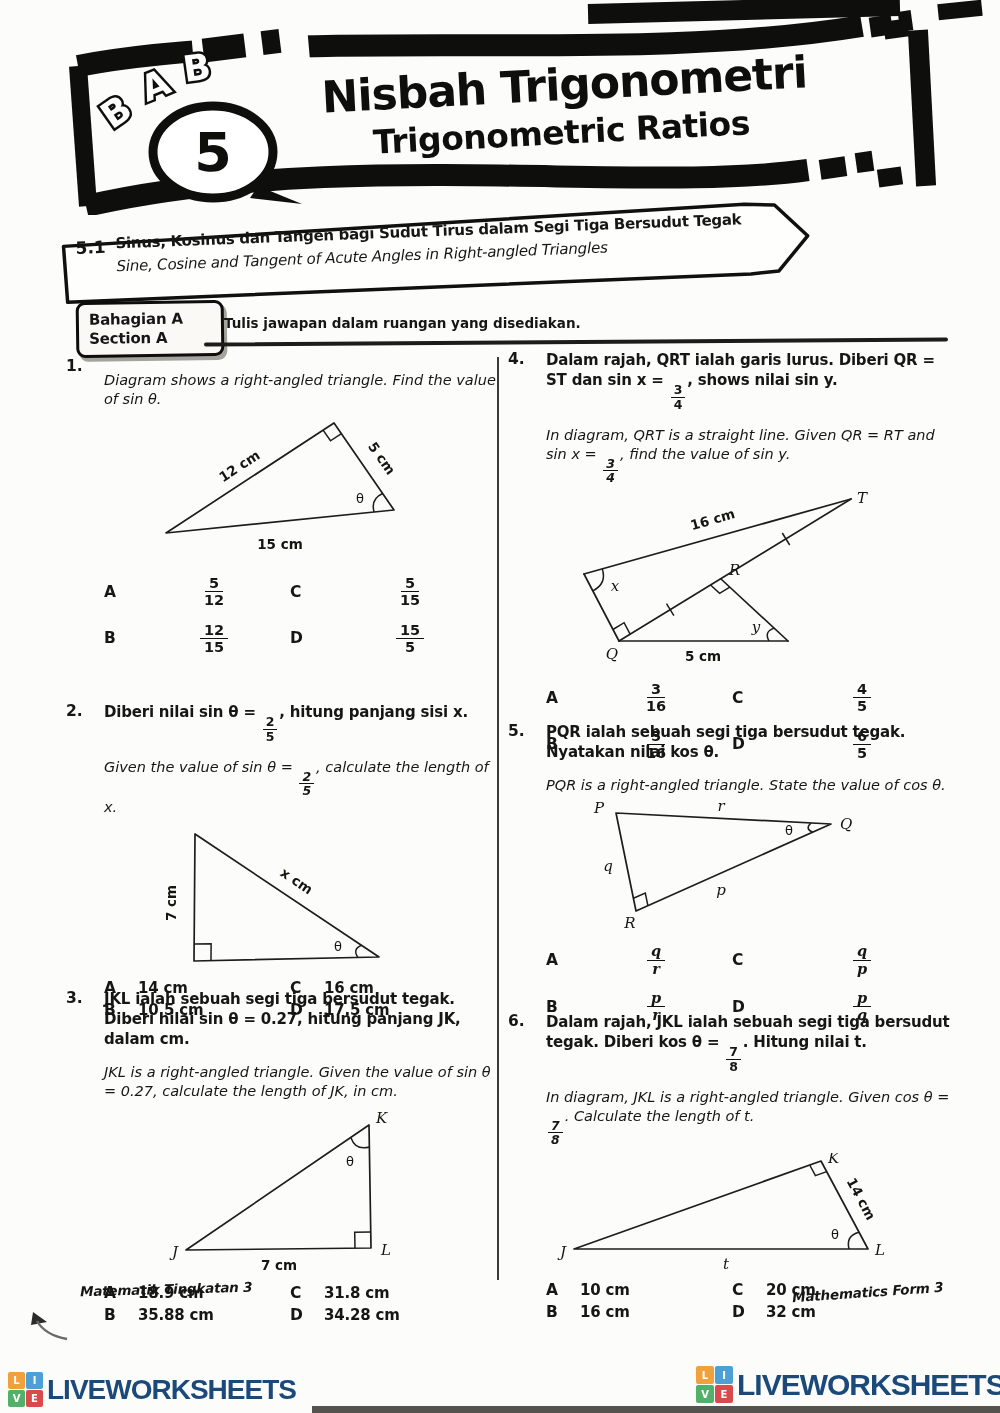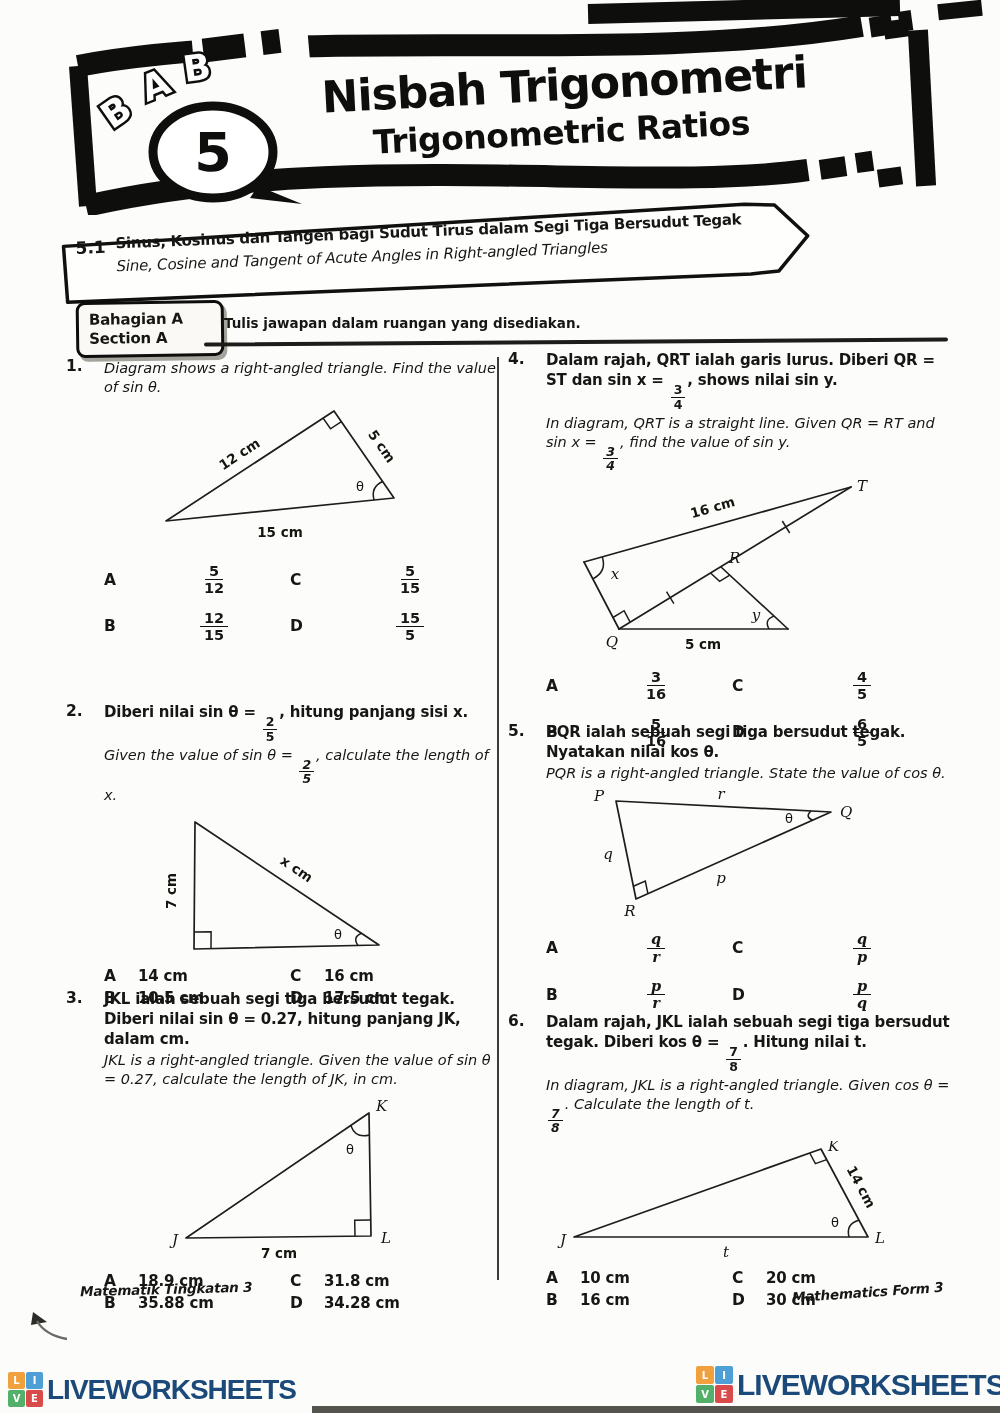--- a/index.html
+++ b/index.html
@@ -32,21 +32,21 @@
   
   .col{position:absolute;width:430px;height:935px;}
   .col-left{top:357px;left:66px;}
   .col-right{top:350px;left:508px;width:450px;}
   .col-divider{position:absolute;top:357px;left:497px;width:2px;height:923px;background:#3a3a36;}
 
   .question{position:absolute;left:0;right:0;display:flex;}
   .q-num{width:38px;flex:0 0 38px;font-weight:700;font-size:15.5px;}
   .q-body{flex:1;}
   .malay{font-weight:700;font-size:15px;line-height:1.34;letter-spacing:-0.2px;margin:0;}
-  .english{font-style:italic;font-size:14.5px;line-height:1.32;margin:2px 0 0;}
+  .english{font-style:italic;font-size:14.5px;line-height:1.32;margin:14px 0 0;}
 
   .diagram{display:block;margin-top:6px;}
   .diagram .edge{stroke:#1d1d1a;stroke-width:1.7;fill:none;stroke-linejoin:round;stroke-linecap:round;}
   .diagram .mark{stroke:#1d1d1a;stroke-width:1.5;fill:none;}
   .diagram .mlabel{font-size:13.5px;font-weight:700;fill:#15150f;}
   .diagram .vtx{font-family:"DejaVu Serif",serif;font-style:italic;font-size:15px;fill:#15150f;}
   .diagram .ang{font-size:13px;fill:#15150f;}
 
   .opts{display:grid;grid-template-columns:34px 152px 34px auto;row-gap:13px;align-items:center;margin-top:10px;}
   .opts.tight{row-gap:4px;margin-top:6px;}
@@ -364,21 +364,21 @@
           <text class="ang" x="289" y="86" text-anchor="middle">θ</text>
         </svg>
         <div class="opts tight">
           <span class="opt-letter">A</span>
           <span class="opt-value">10 cm</span>
           <span class="opt-letter">C</span>
           <span class="opt-value">20 cm</span>
           <span class="opt-letter">B</span>
           <span class="opt-value">16 cm</span>
           <span class="opt-letter">D</span>
-          <span class="opt-value">30 cm</span>
+          <span class="opt-value">32 cm</span>
         </div>
       </div>
     </div>
   </div>
 
   <div class="footer-note footer-left">Matematik Tingkatan 3</div>
   <div class="footer-note footer-right">Mathematics Form 3</div>
 
   <svg class="scan-cursor" width="46" height="40" viewBox="0 0 46 40">
     <polygon points="8,4 22,14 6,17" fill="#2b2b28"></polygon>

